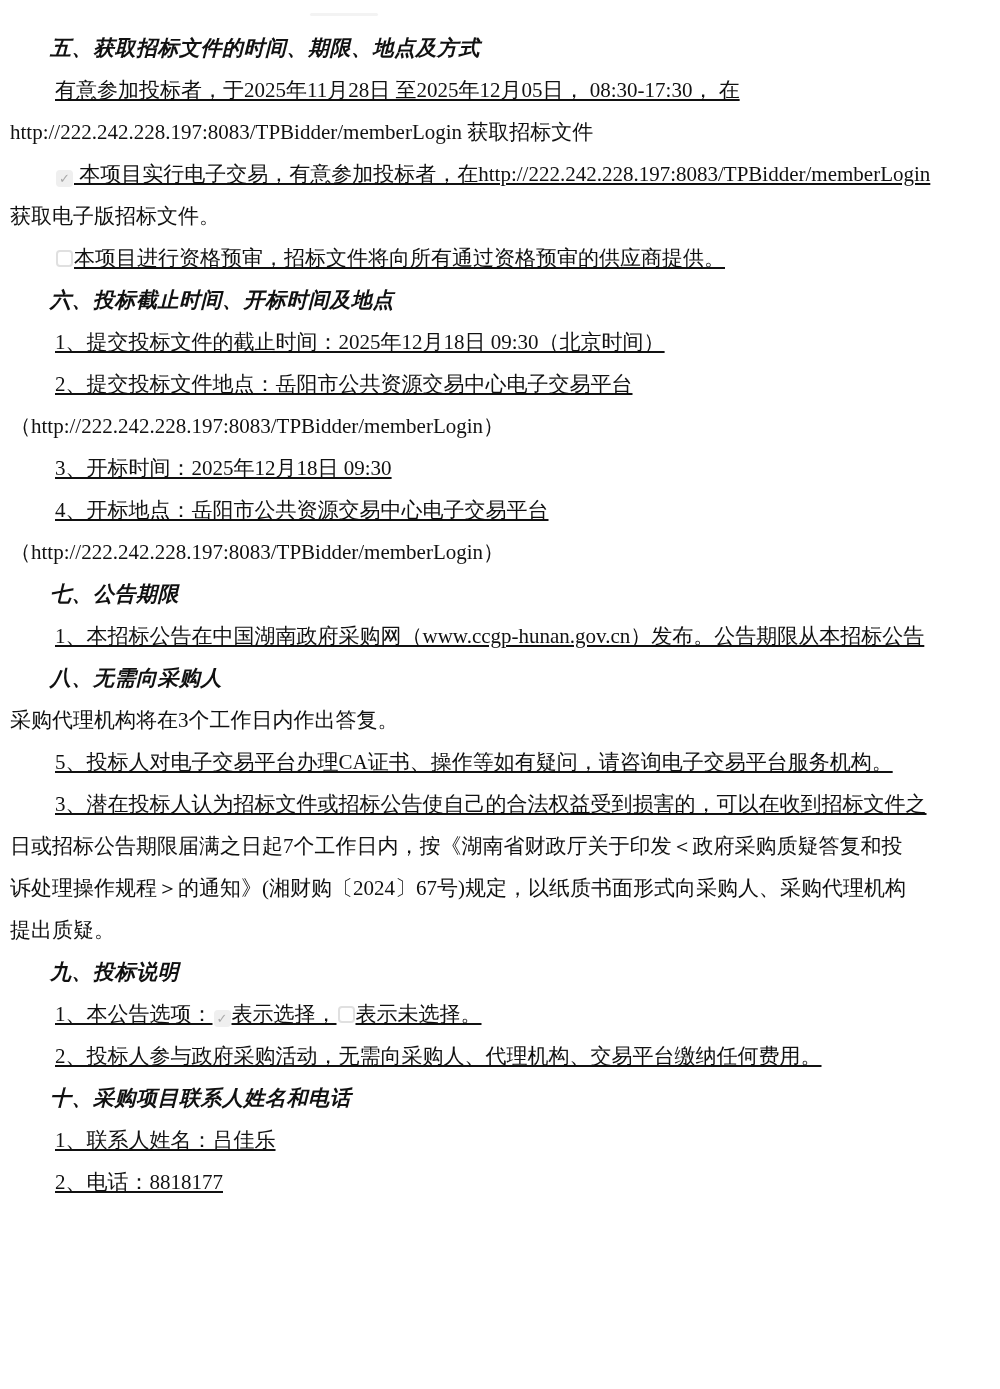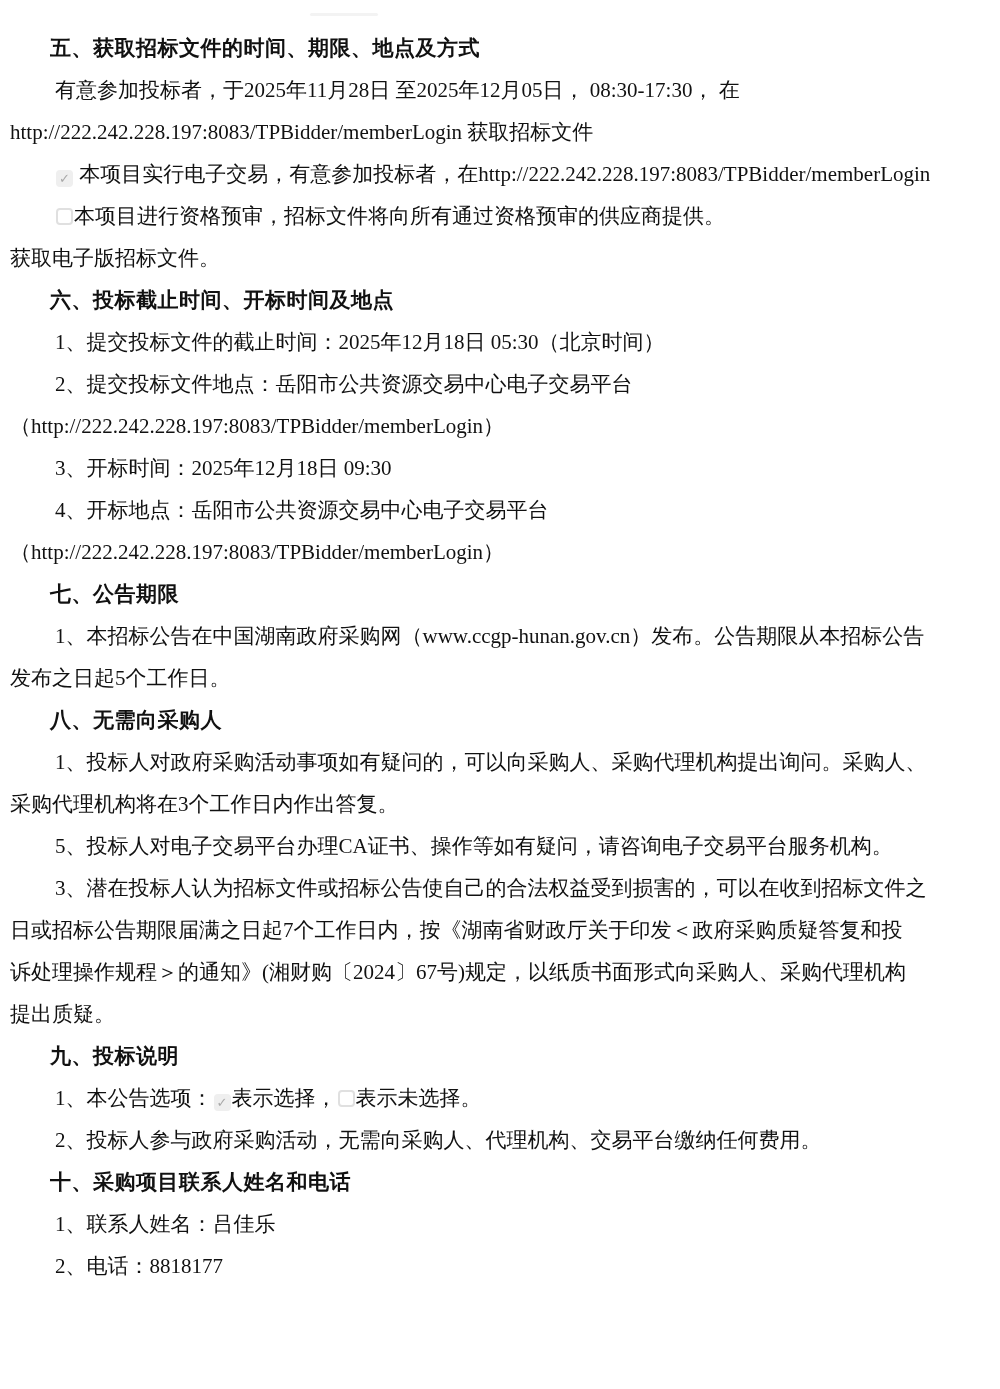--- a/index.html
+++ b/index.html
@@ -28,26 +28,28 @@
     padding: 27px 4px 0 10px;
   }
   .line, .heading {
     height: 42px;
     line-height: 42px;
     font-size: 21px;
     white-space: pre-wrap;
   }
   .line.indent {
     padding-left: 45px;
+    text-decoration: underline;
   }
   .heading {
     padding-left: 40px;
     font-weight: 700;
     font-family: "Liberation Sans", "DejaVu Sans", sans-serif;
     letter-spacing: 0.5px;
+    font-style: italic;
   }
   .cb {
     display: inline-block;
     width: 17px;
     height: 17px;
     box-sizing: border-box;
     border-radius: 4px;
     vertical-align: -2px;
     text-align: center;
     margin: 0 1px;
@@ -68,34 +70,32 @@
 </head>
 <body style="--text-color: #111111; --cb-bg: #efefef; --cb-border: #e0e0e0; --check-color: #a8a8a8; --divider-color: #f3f3f3;">
 
 <div class="top-divider"></div>
 
 <div class="doc">
     <div class="heading">五、获取招标文件的时间、期限、地点及方式</div>
     <div class="line indent"><span>有意参加投标者，于2025年11月28日 至2025年12月05日， 08:30-17:30， 在</span></div>
     <div class="line"><span>http://222.242.228.197:8083/TPBidder/memberLogin 获取招标文件</span></div>
     <div class="line indent"><span class="cb cb-checked">✓</span><span> 本项目实行电子交易，有意参加投标者，在http://222.242.228.197:8083/TPBidder/memberLogin</span></div>
+    <div class="line"><span>获取电子版招标文件。</span></div>
     <div class="line indent"><span class="cb cb-empty"></span><span>本项目进行资格预审，招标文件将向所有通过资格预审的供应商提供。</span></div>
-    <div class="line"><span>获取电子版招标文件。</span></div>
     <div class="heading">六、投标截止时间、开标时间及地点</div>
-    <div class="line indent"><span>1、提交投标文件的截止时间：2025年12月18日 05:30（北京时间）</span></div>
+    <div class="line indent"><span>1、提交投标文件的截止时间：2025年12月18日 09:30（北京时间）</span></div>
     <div class="line indent"><span>2、提交投标文件地点：岳阳市公共资源交易中心电子交易平台</span></div>
     <div class="line"><span>（http://222.242.228.197:8083/TPBidder/memberLogin）</span></div>
     <div class="line indent"><span>3、开标时间：2025年12月18日 09:30</span></div>
     <div class="line indent"><span>4、开标地点：岳阳市公共资源交易中心电子交易平台</span></div>
     <div class="line"><span>（http://222.242.228.197:8083/TPBidder/memberLogin）</span></div>
     <div class="heading">七、公告期限</div>
     <div class="line indent"><span>1、本招标公告在中国湖南政府采购网（www.ccgp-hunan.gov.cn）发布。公告期限从本招标公告</span></div>
-    <div class="line"><span>发布之日起5个工作日。</span></div>
     <div class="heading">八、无需向采购人</div>
-    <div class="line indent"><span>1、投标人对政府采购活动事项如有疑问的，可以向采购人、采购代理机构提出询问。采购人、</span></div>
     <div class="line"><span>采购代理机构将在3个工作日内作出答复。</span></div>
     <div class="line indent"><span>5、投标人对电子交易平台办理CA证书、操作等如有疑问，请咨询电子交易平台服务机构。</span></div>
     <div class="line indent"><span>3、潜在投标人认为招标文件或招标公告使自己的合法权益受到损害的，可以在收到招标文件之</span></div>
     <div class="line"><span>日或招标公告期限届满之日起7个工作日内，按《湖南省财政厅关于印发＜政府采购质疑答复和投</span></div>
     <div class="line"><span>诉处理操作规程＞的通知》(湘财购〔2024〕67号)规定，以纸质书面形式向采购人、采购代理机构</span></div>
     <div class="line"><span>提出质疑。</span></div>
     <div class="heading">九、投标说明</div>
     <div class="line indent"><span>1、本公告选项：</span><span class="cb cb-checked">✓</span><span>表示选择，</span><span class="cb cb-empty"></span><span>表示未选择。</span></div>
     <div class="line indent"><span>2、投标人参与政府采购活动，无需向采购人、代理机构、交易平台缴纳任何费用。</span></div>
     <div class="heading">十、采购项目联系人姓名和电话</div>

